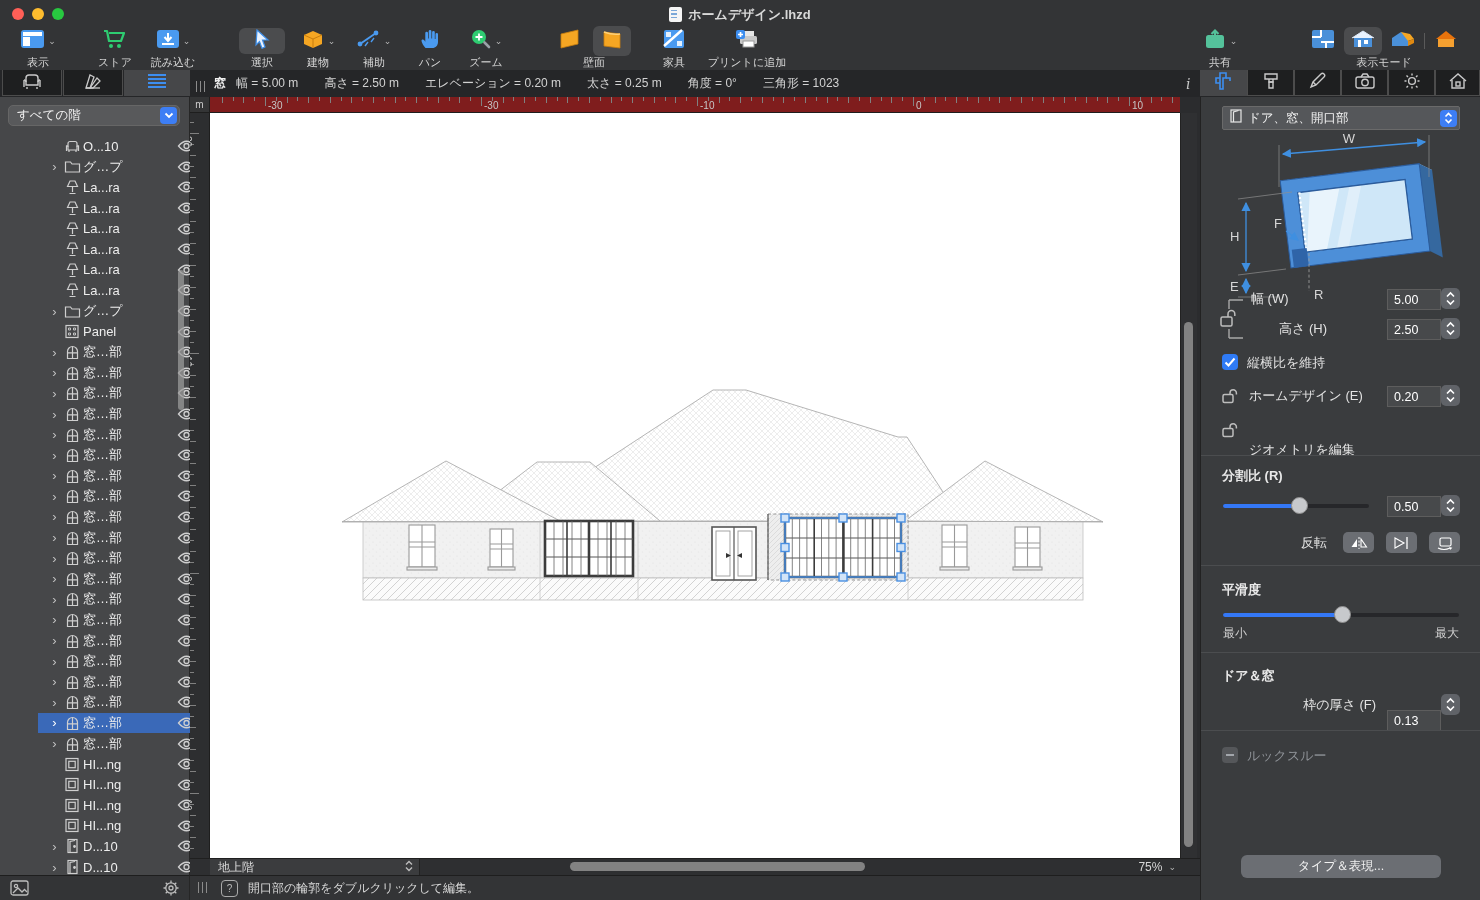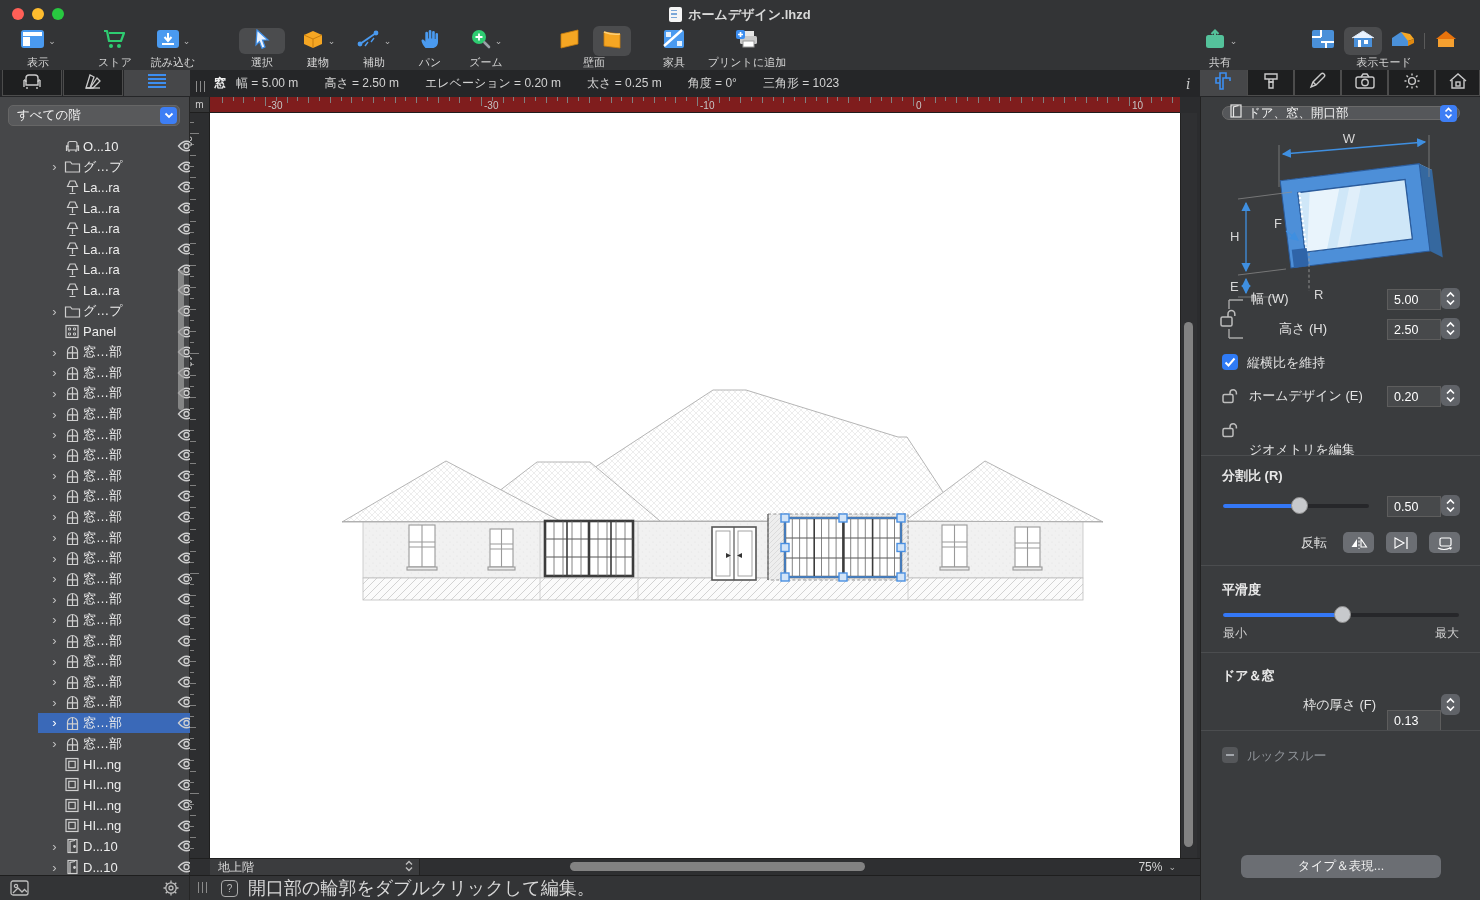--- a/index.html
+++ b/index.html
@@ -56,25 +56,25 @@
   #canvas{position:absolute;left:20px;top:16px;width:970px;height:745px;background:#ffffff;}
   #vscroll{position:absolute;left:990px;top:16px;width:17px;height:745px;background:#2f3032;border-left:1px solid #222;box-sizing:border-box;}
   #vscroll .thumb{position:absolute;left:3px;top:209px;width:9px;height:525px;border-radius:5px;background:#828282;}
   #floorbar{position:absolute;left:0;top:761px;width:1010px;height:17px;background:#2e2f31;border-top:1px solid #1f1f1f;box-sizing:border-box;}
   #floorname{position:absolute;left:20px;top:0;width:210px;height:16px;background:#3b3c3e;border-right:1px solid #232323;display:flex;align-items:center;box-sizing:border-box;}
   #floorname .t{flex:1;font-size:12px;color:#dcdcdc;padding-left:8px;}
   #hthumb{position:absolute;left:380px;top:3px;width:295px;height:9px;border-radius:5px;background:#828282;}
   #zoomlvl{position:absolute;right:24px;top:0;height:16px;display:flex;align-items:center;font-size:12px;color:#d6d6d6;}
   
   #bstatus{position:absolute;left:190px;top:875px;width:1010px;height:25px;background:#333436;border-top:1px solid #1e1e1e;box-sizing:border-box;display:flex;align-items:center;}
-  #bstatus .msg{font-size:18px;color:#d8d8d8;margin-left:10px;}
+  #bstatus .msg{font-size:12px;color:#d8d8d8;margin-left:10px;}
   .qicon{width:15px;height:15px;border:1.3px solid #aaa;border-radius:4px;color:#bbb;font-size:10px;display:flex;align-items:center;justify-content:center;margin-left:12px;}
   
   #inspector{position:absolute;left:1200px;top:97px;width:280px;height:803px;background:#3a3c3e;border-left:1px solid #222;box-sizing:border-box;}
-  #isel{position:absolute;left:21px;top:9px;width:238px;height:14px;background:#55575a;border:1px solid #6a6a6a;border-radius:7px;display:flex;align-items:center;box-sizing:border-box;}
+  #isel{position:absolute;left:21px;top:9px;width:238px;height:24px;background:#55575a;border:1px solid #6a6a6a;border-radius:2px;display:flex;align-items:center;box-sizing:border-box;}
   #isel .t{flex:1;font-size:12.5px;color:#f2f2f2;padding-left:6px;}
   .irow{position:absolute;left:0;width:280px;height:22px;}
   .ilabel{position:absolute;font-size:13px;color:#e3e3e3;line-height:22px;}
   .ifield{position:absolute;width:46px;height:19px;background:#47494b;border:1px solid #5d5d5d;color:#fff;font-size:12.5px;
           font-family:inherit;padding:0 0 0 6px;box-sizing:content-box;}
   .stepper{position:absolute;width:19px;height:21px;background:#606368;border-radius:5px;}
   .stepper svg{position:absolute;left:3px;top:3px;}
   .ckbox{position:absolute;width:16px;height:16px;border-radius:4px;background:#2f7bf6;}
   .ckbox.dis{background:#55575a;}
   .divider{position:absolute;left:0;width:280px;height:1px;background:#4b4d4f;}

